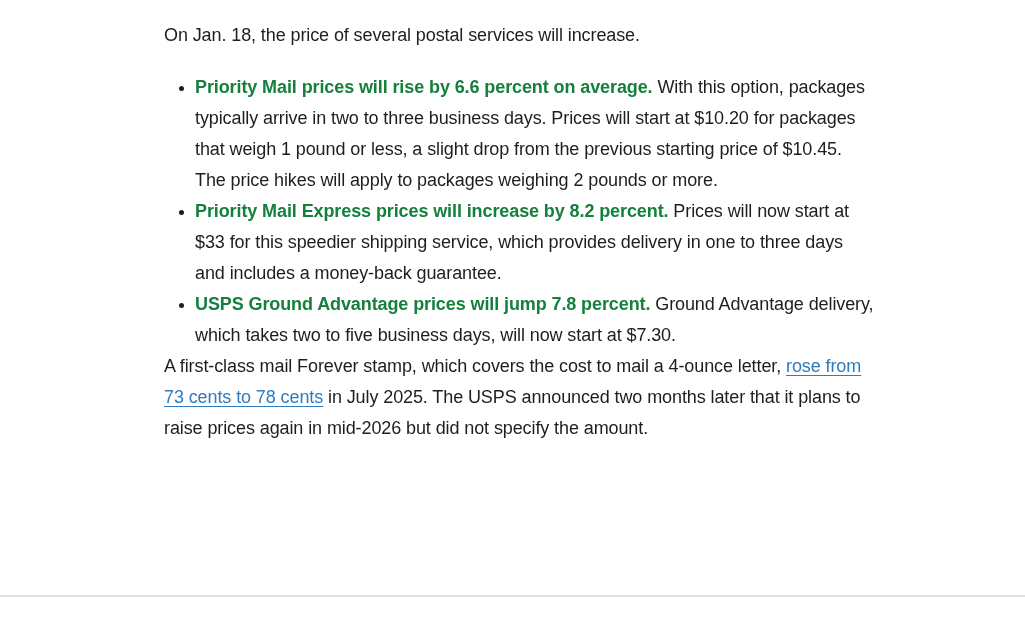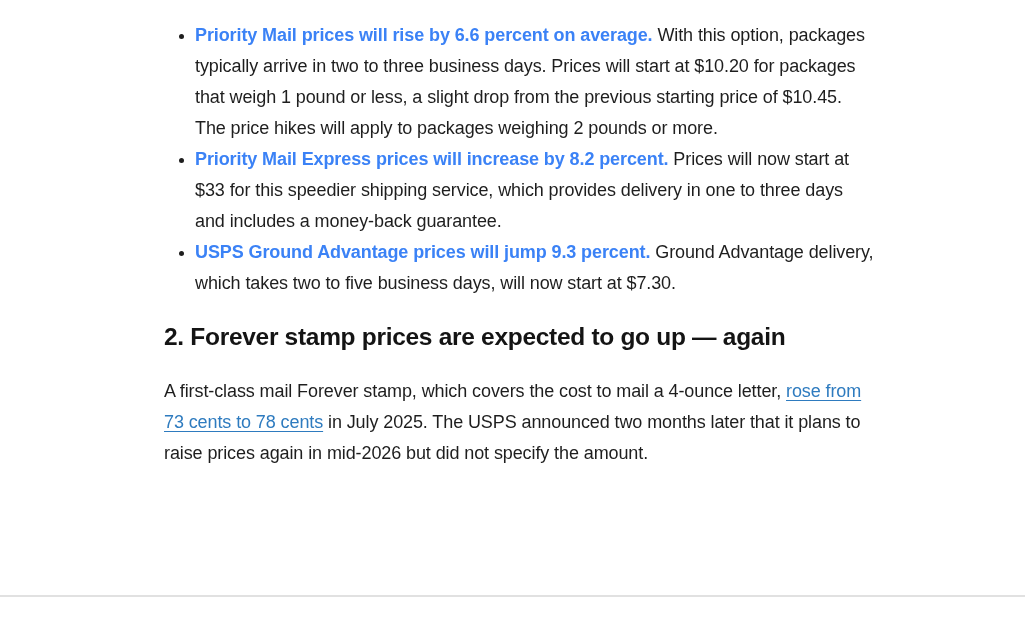--- a/index.html
+++ b/index.html
@@ -42,21 +42,21 @@
   ul.bullet-list li {
     margin: 0;
     padding: 0;
   }
   ul.bullet-list li::marker {
     color: #1e1e1e;
     font-size: 15px;
   }
   strong.lead {
     font-weight: bold;
-    color: #3b82f6;
+    color: #15803d;
   }
   h2.section-heading {
     margin: 23px 0 24px 0;
     font-size: 24.5px;
     line-height: 30px;
     font-weight: bold;
     color: #141414;
     letter-spacing: -0.3px;
   }
   a.inline-link {
@@ -73,27 +73,27 @@
     height: 2px;
     background: #e1e1e1;
   }
 </style>
 </head>
 <body>
 
 <div class="page">
   <article class="content">
 
+    <p class="para intro">On Jan. 18, the price of several postal services will increase.</p>
 
     <ul class="bullet-list">
       <li><strong class="lead">Priority Mail prices will rise by 6.6 percent on average.</strong><span> With this option, packages typically arrive in two to three business days. Prices will start at $10.20 for packages that weigh 1 pound or less, a slight drop from the previous starting price of $10.45. The price hikes will apply to packages weighing 2 pounds or more.</span></li>
       <li><strong class="lead">Priority Mail Express prices will increase by 8.2 percent.</strong><span> Prices will now start at $33 for this speedier shipping service, which provides delivery in one to three days and includes a money-back guarantee.</span></li>
-      <li><strong class="lead">USPS Ground Advantage prices will jump 9.3 percent.</strong><span> Ground Advantage delivery, which takes two to five business days, will now start at $7.30.</span></li>
+      <li><strong class="lead">USPS Ground Advantage prices will jump 7.8 percent.</strong><span> Ground Advantage delivery, which takes two to five business days, will now start at $7.30.</span></li>
     </ul>
 
-    <h2 class="section-heading">2. Forever stamp prices are expected to go up — again</h2>
 
     <p class="para closing"><span>A first-class mail Forever stamp, which covers the cost to mail a 4-ounce letter, </span><a class="inline-link" href="#">rose from 73 cents to 78 cents</a><span> in July 2025. The USPS announced two months later that it plans to raise prices again in mid-2026 but did not specify the amount.</span></p>
 
   </article>
 
   <div class="divider"></div>
 </div>
 
 </body></html>

